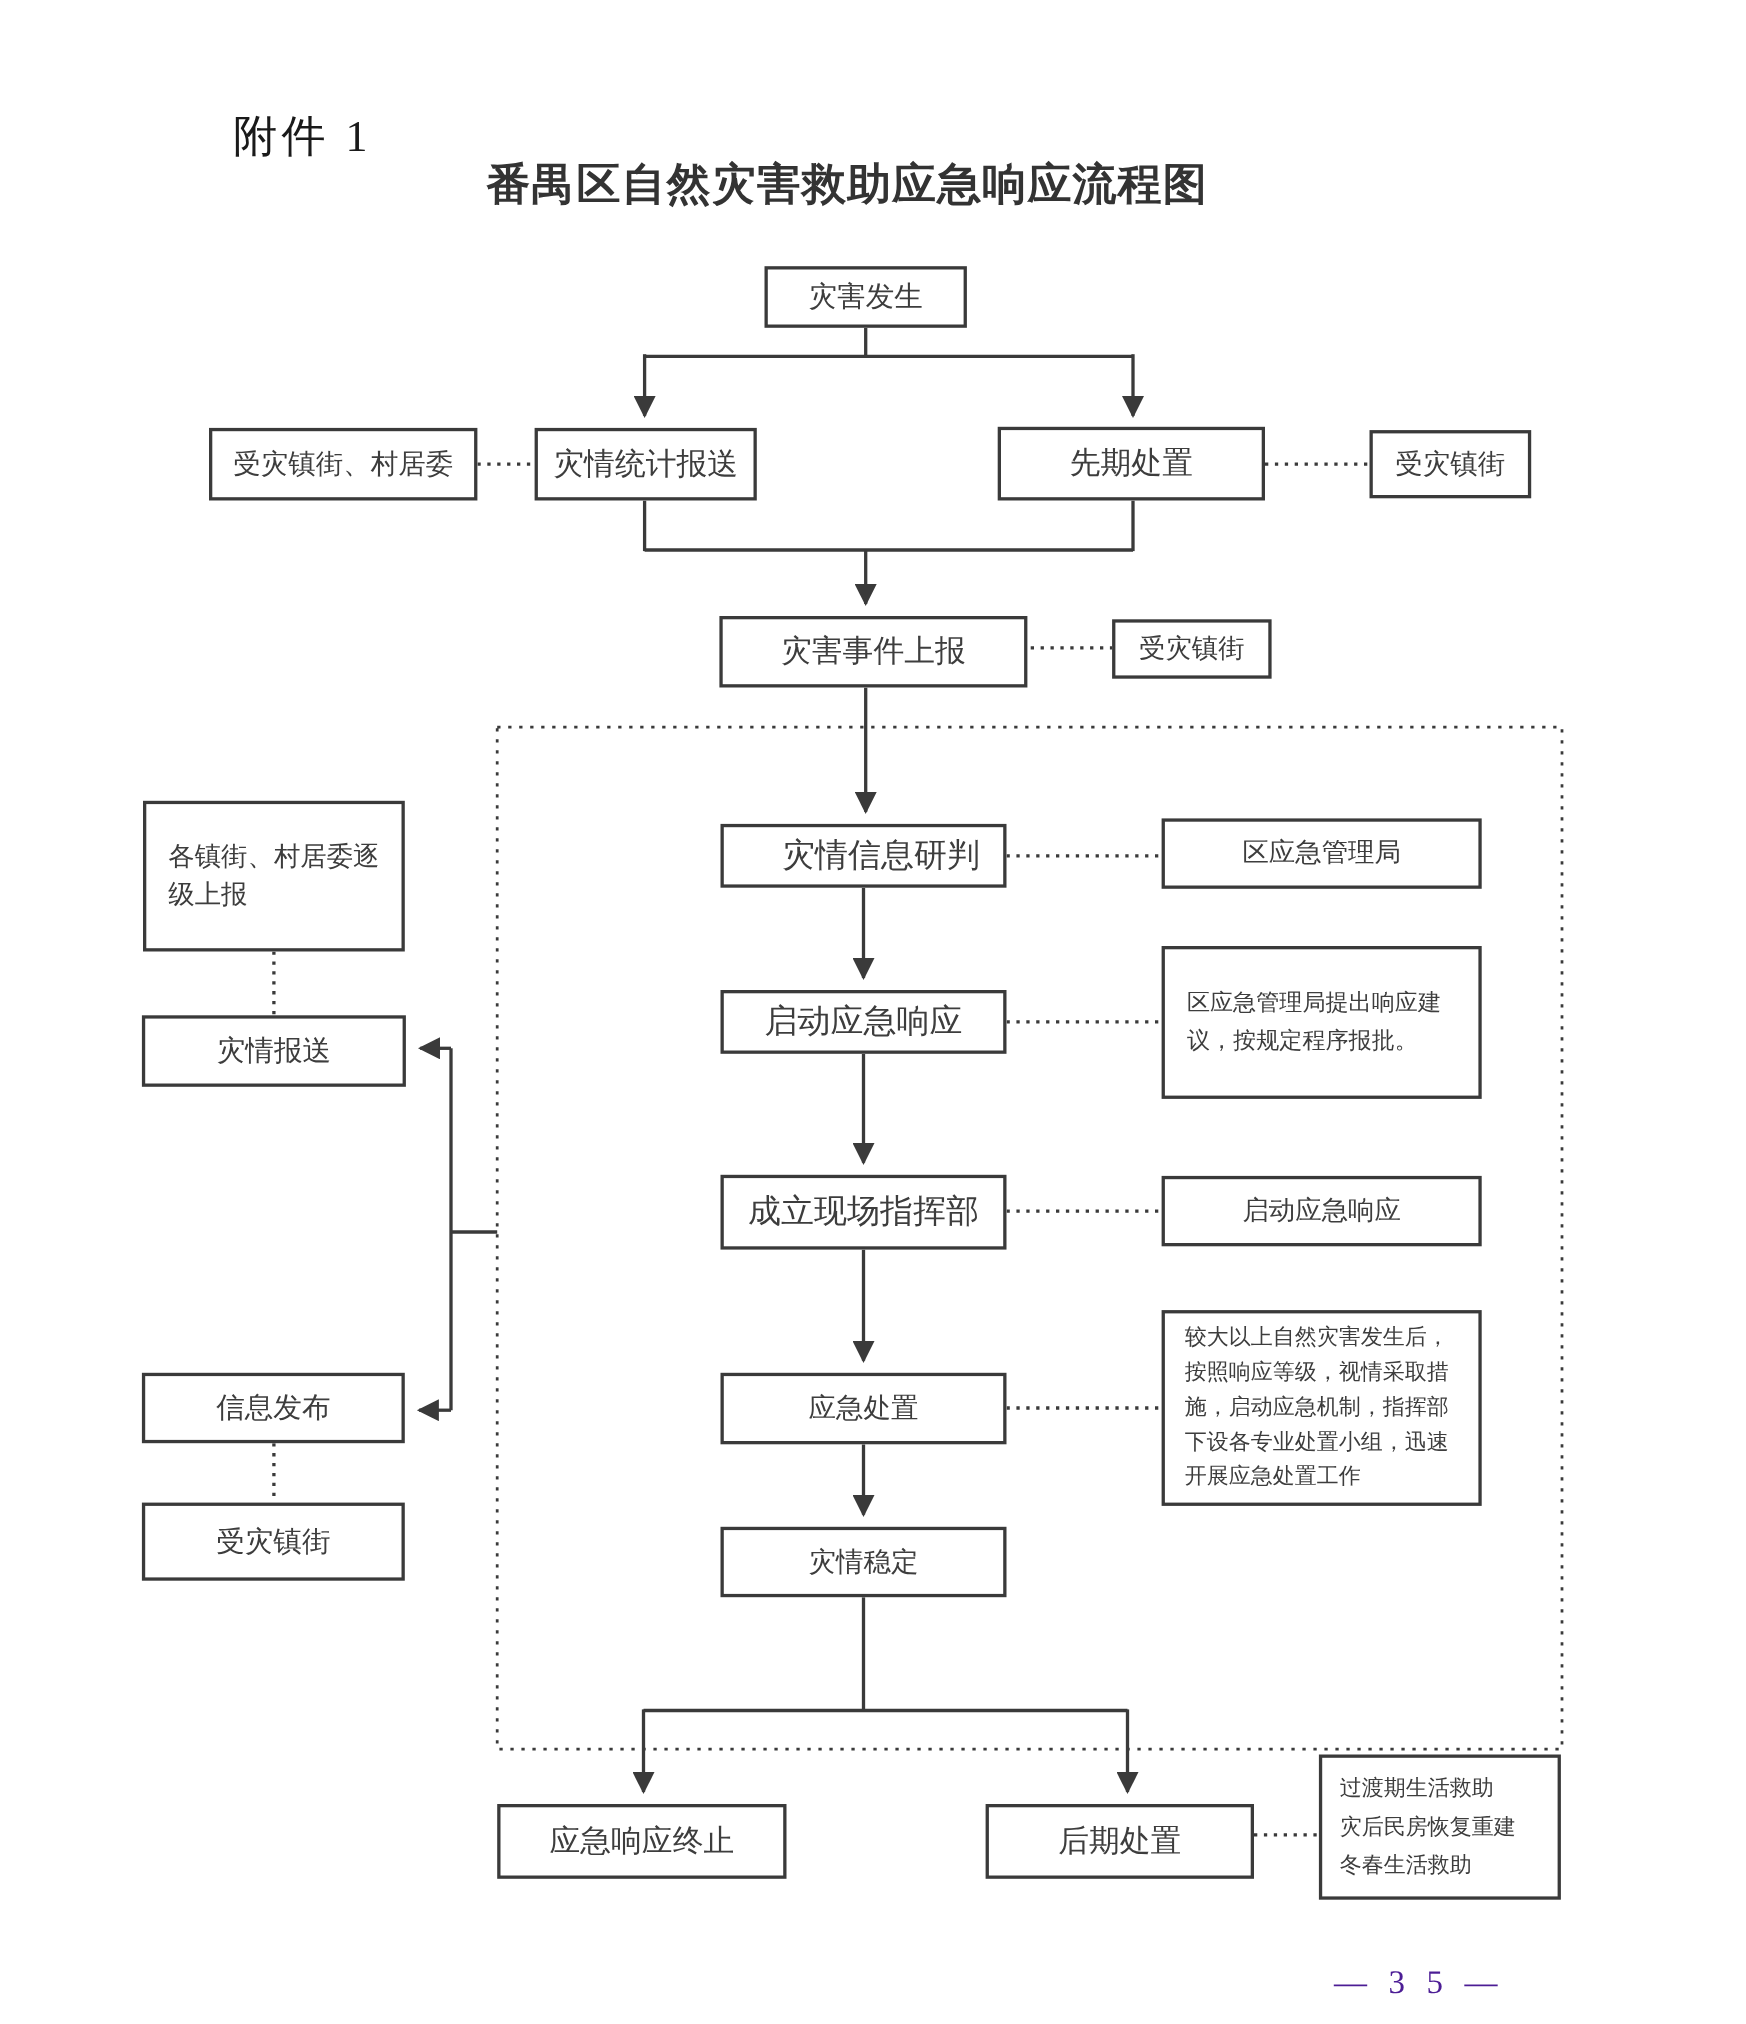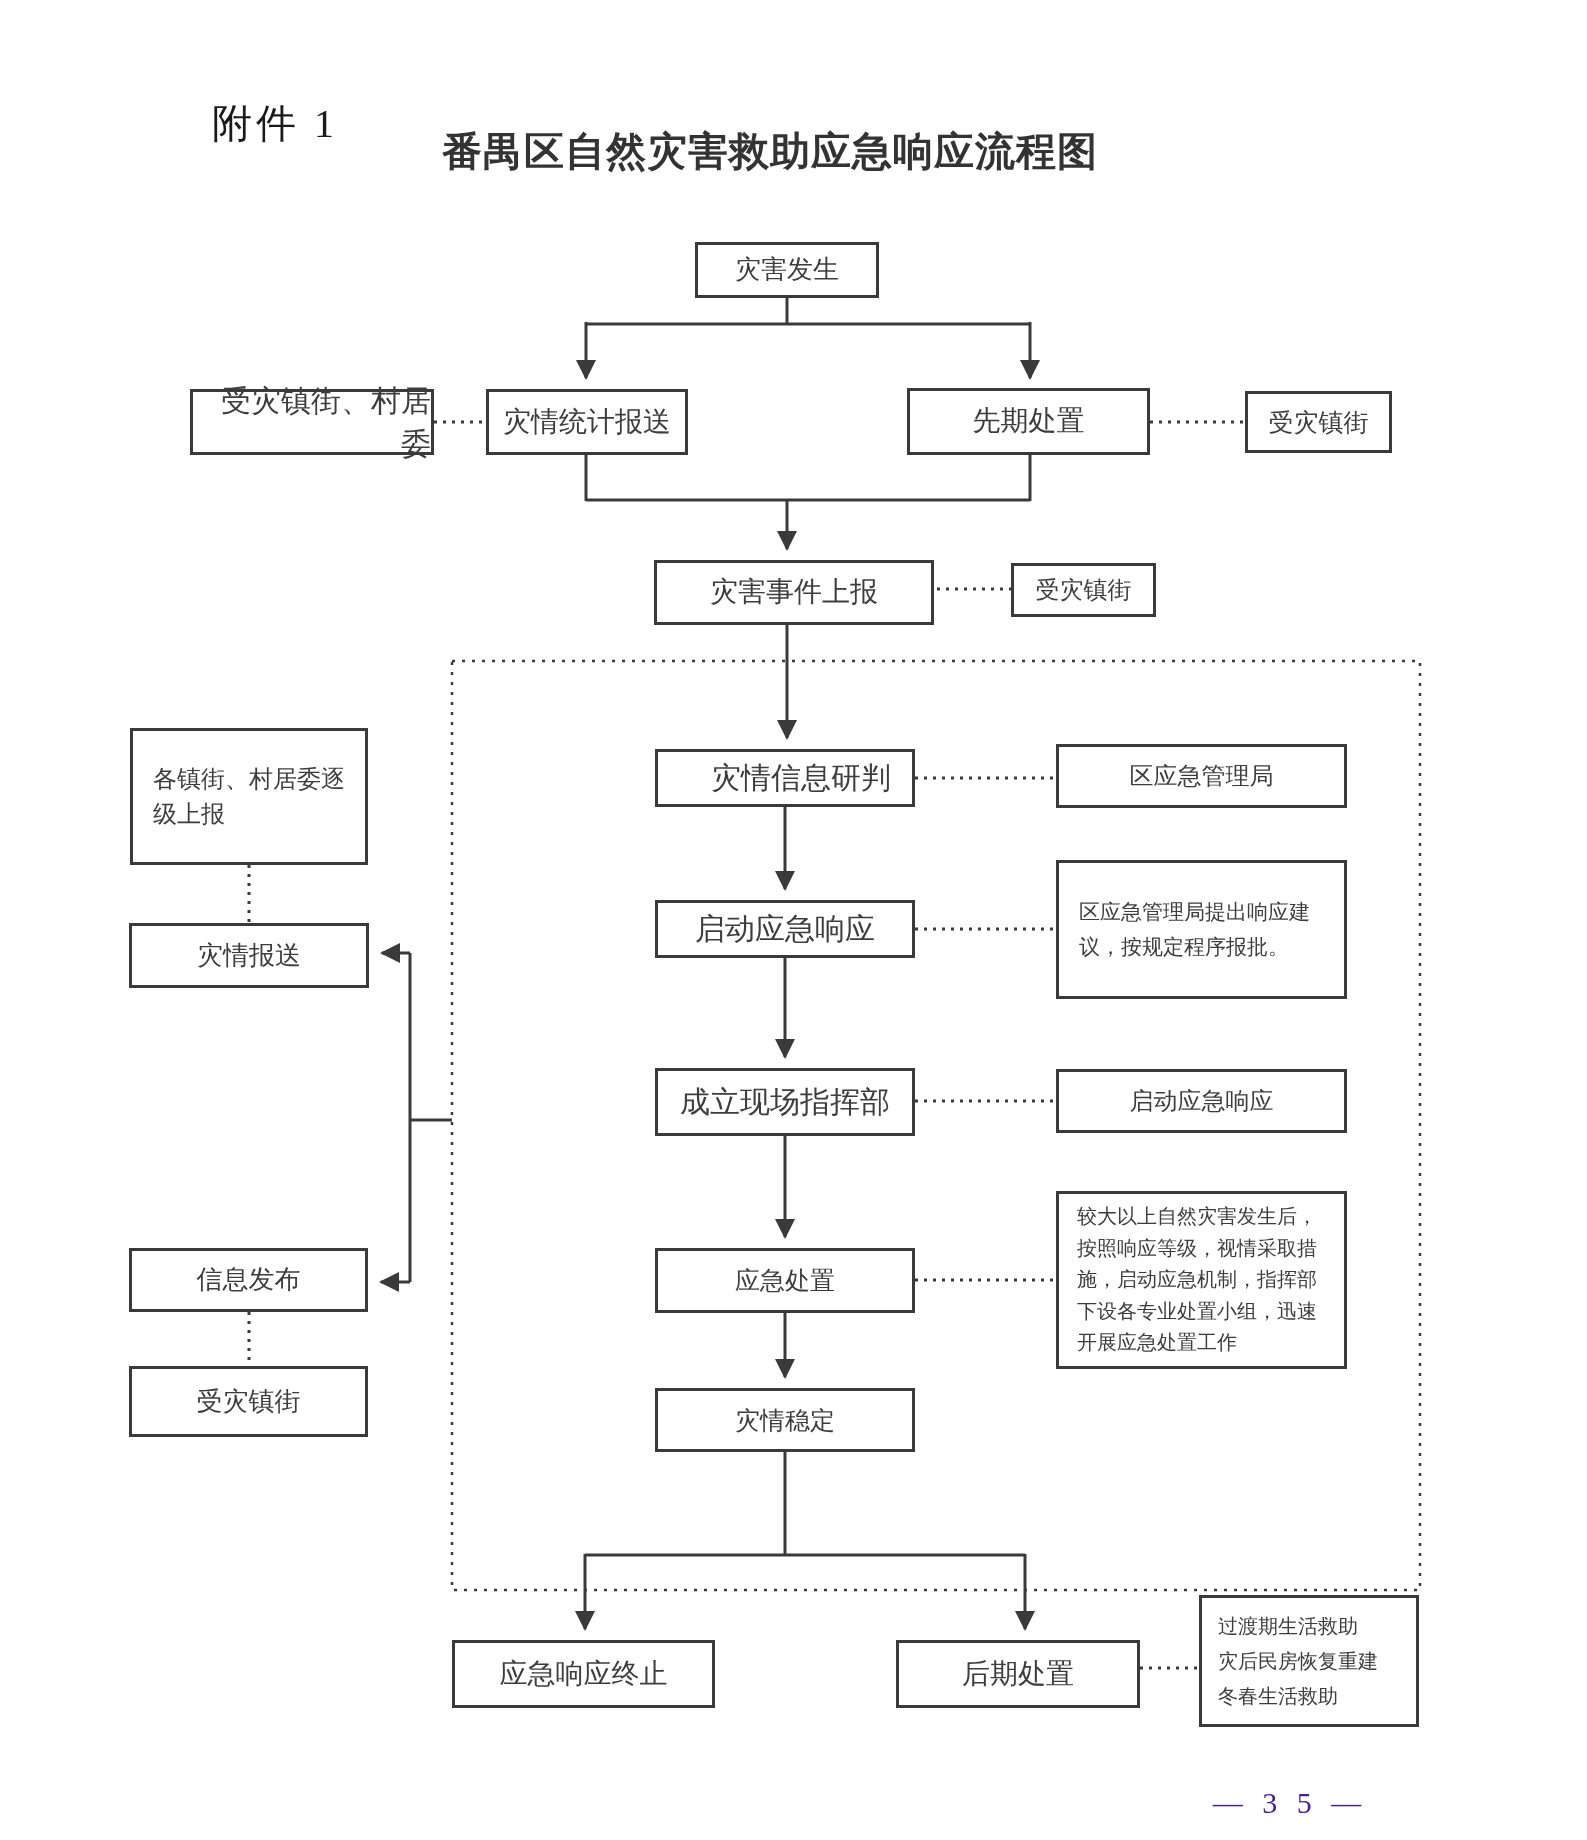--- a/index.html
+++ b/index.html
@@ -10,21 +10,21 @@
     font-family:"Liberation Sans","DejaVu Sans",sans-serif;
     color:#3d3d3d;
     overflow:hidden;
   }
   #attachment{
     position:absolute;left:212px;top:96px;
     font-family:"Liberation Serif","DejaVu Serif",serif;
     font-size:40px;color:#1a1a1a;letter-spacing:4px;
   }
   #title{
-    position:absolute;left:420px;top:124px;width:700px;
+    position:absolute;left:420px;top:140px;width:700px;
     text-align:center;font-size:40px;font-weight:bold;
     color:#333333;letter-spacing:1px;
   }
   #pagenum{
     position:absolute;left:1180px;top:1786px;width:220px;
     font-family:"Liberation Serif","DejaVu Serif",serif;
     font-size:30px;color:#4c1d95;text-align:center;
     letter-spacing:6px;white-space:nowrap;
   }
   .box{
@@ -105,21 +105,21 @@
       <line class="dotted" x1="249" y1="865" x2="249" y2="923"></line>
       <line class="dotted" x1="249" y1="1312" x2="249" y2="1366"></line>
     </g>
   </svg>
 
   <div id="attachment">附件 1</div>
   <div id="title">番禺区自然灾害救助应急响应流程图</div>
 
   <div class="box" style="left:695px;top:242px;width:184px;height:56px;font-size:26px;">灾害发生</div>
 
-  <div class="box" style="left:190px;top:389px;width:244px;height:66px;font-size:30px;">受灾镇街、村居委</div>
+  <div class="box" style="left:190px;top:389px;width:244px;height:66px;font-size:25px;">受灾镇街、村居委</div>
   <div class="box" style="left:486px;top:389px;width:202px;height:66px;font-size:28px;">灾情统计报送</div>
   <div class="box" style="left:907px;top:388px;width:243px;height:67px;font-size:28px;">先期处置</div>
   <div class="box" style="left:1245px;top:391px;width:147px;height:62px;font-size:25px;">受灾镇街</div>
 
   <div class="box" style="left:654px;top:560px;width:280px;height:65px;font-size:28px;">灾害事件上报</div>
   <div class="box" style="left:1011px;top:563px;width:145px;height:54px;font-size:24px;">受灾镇街</div>
 
   <div class="box note" style="left:130px;top:728px;width:238px;height:137px;font-size:24px;padding:0 4px 0 20px;align-items:center;">各镇街、村居委逐级上报</div>
   <div class="box" style="left:129px;top:923px;width:240px;height:65px;font-size:26px;">灾情报送</div>
   <div class="box" style="left:129px;top:1248px;width:239px;height:64px;font-size:26px;">信息发布</div>

